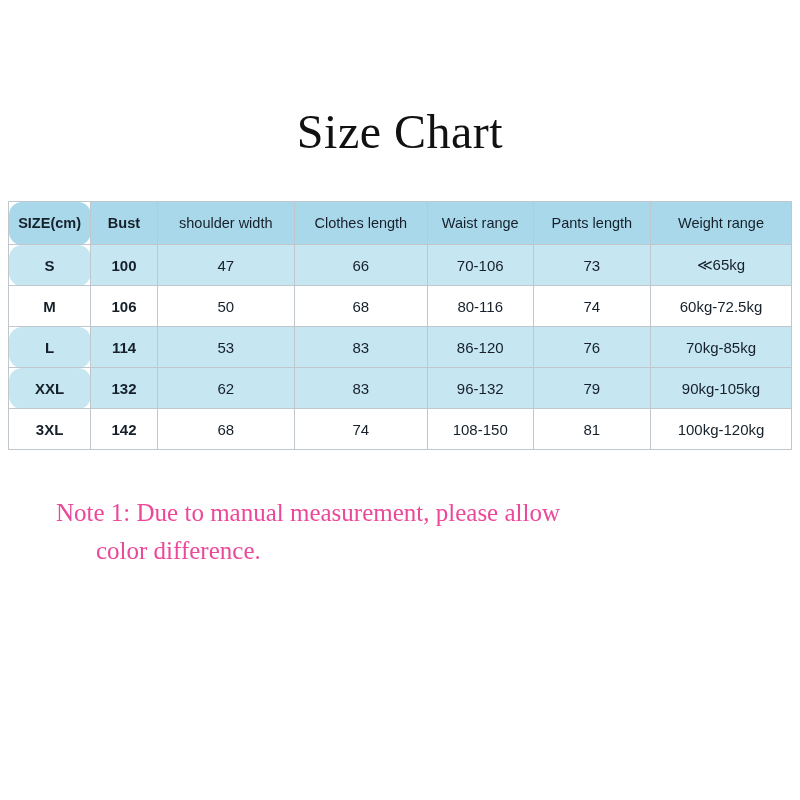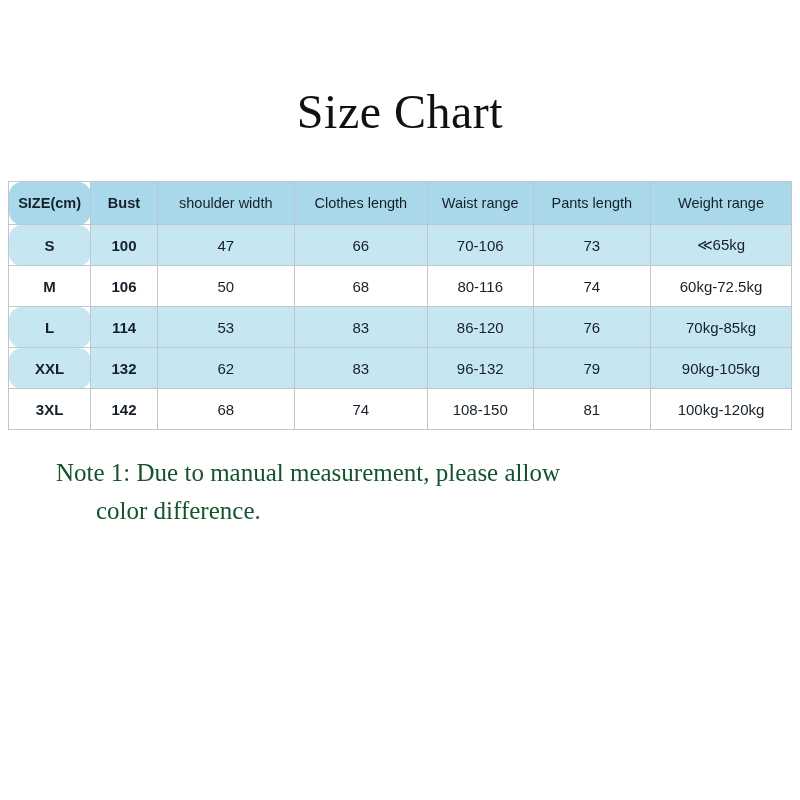--- a/index.html
+++ b/index.html
@@ -19,22 +19,22 @@
     height: 800px;
     box-sizing: border-box;
   }
   .title {
     text-align: center;
     font-family: "Liberation Serif", serif;
     font-size: 48px;
     font-weight: normal;
     color: #111111;
     letter-spacing: 0.5px;
-    margin: 16px;
-    padding-top: 68px;
+    margin: 0;
+    padding-top: 104px;
   }
   .table-wrap {
     margin-top: 42px;
     padding: 0 8px;
   }
   table.size-chart {
     width: 100%;
     border-collapse: collapse;
     table-layout: fixed;
   }
@@ -64,25 +64,25 @@
   table.size-chart td.cell-size,
   table.size-chart th.col-size {
     font-weight: bold;
     border-radius: 13px;
   }
   table.size-chart td.cell-bust,
   table.size-chart th.col-bust {
     font-weight: bold;
   }
   .notes {
-    margin-top: 24px;
+    margin-top: 44px;
     padding: 0 40px 0 56px;
     font-family: "Liberation Serif", serif;
     font-size: 25px;
-    color: #14532d;
+    color: #ec4899;
     line-height: 1.5;
   }
   .note-line {
     display: block;
   }
   .note-indent {
     display: block;
     padding-left: 40px;
   }
 </style>

